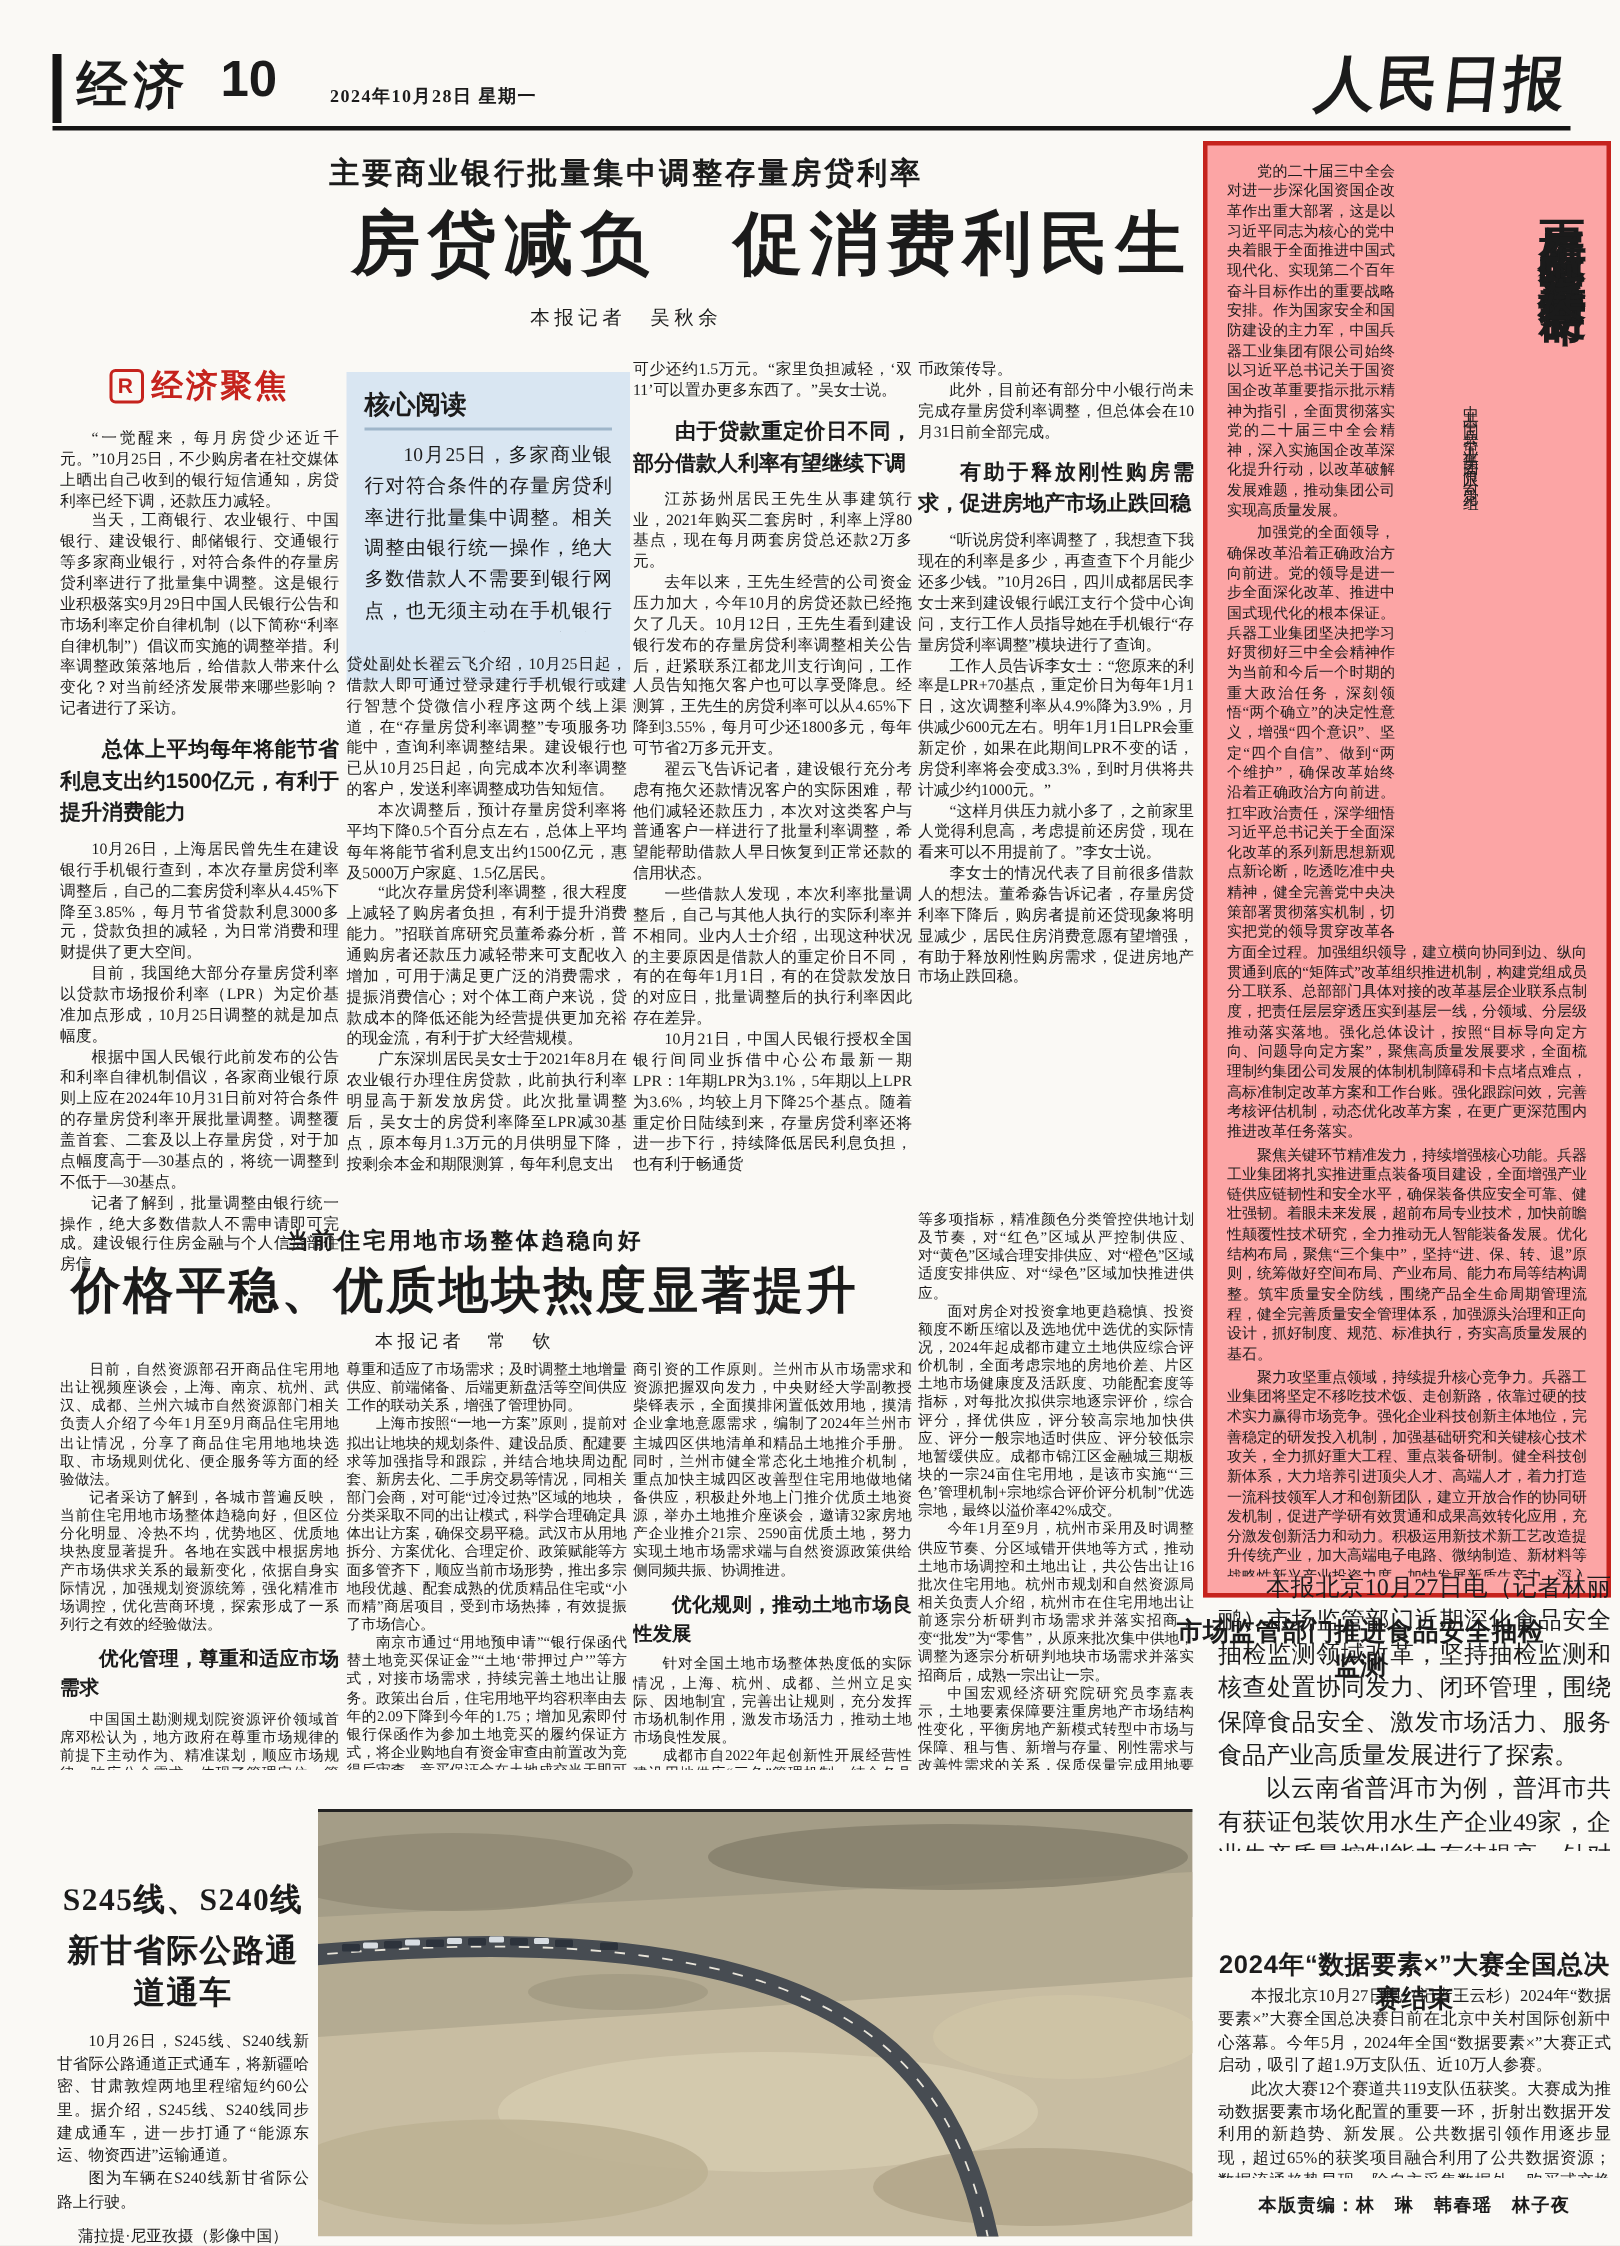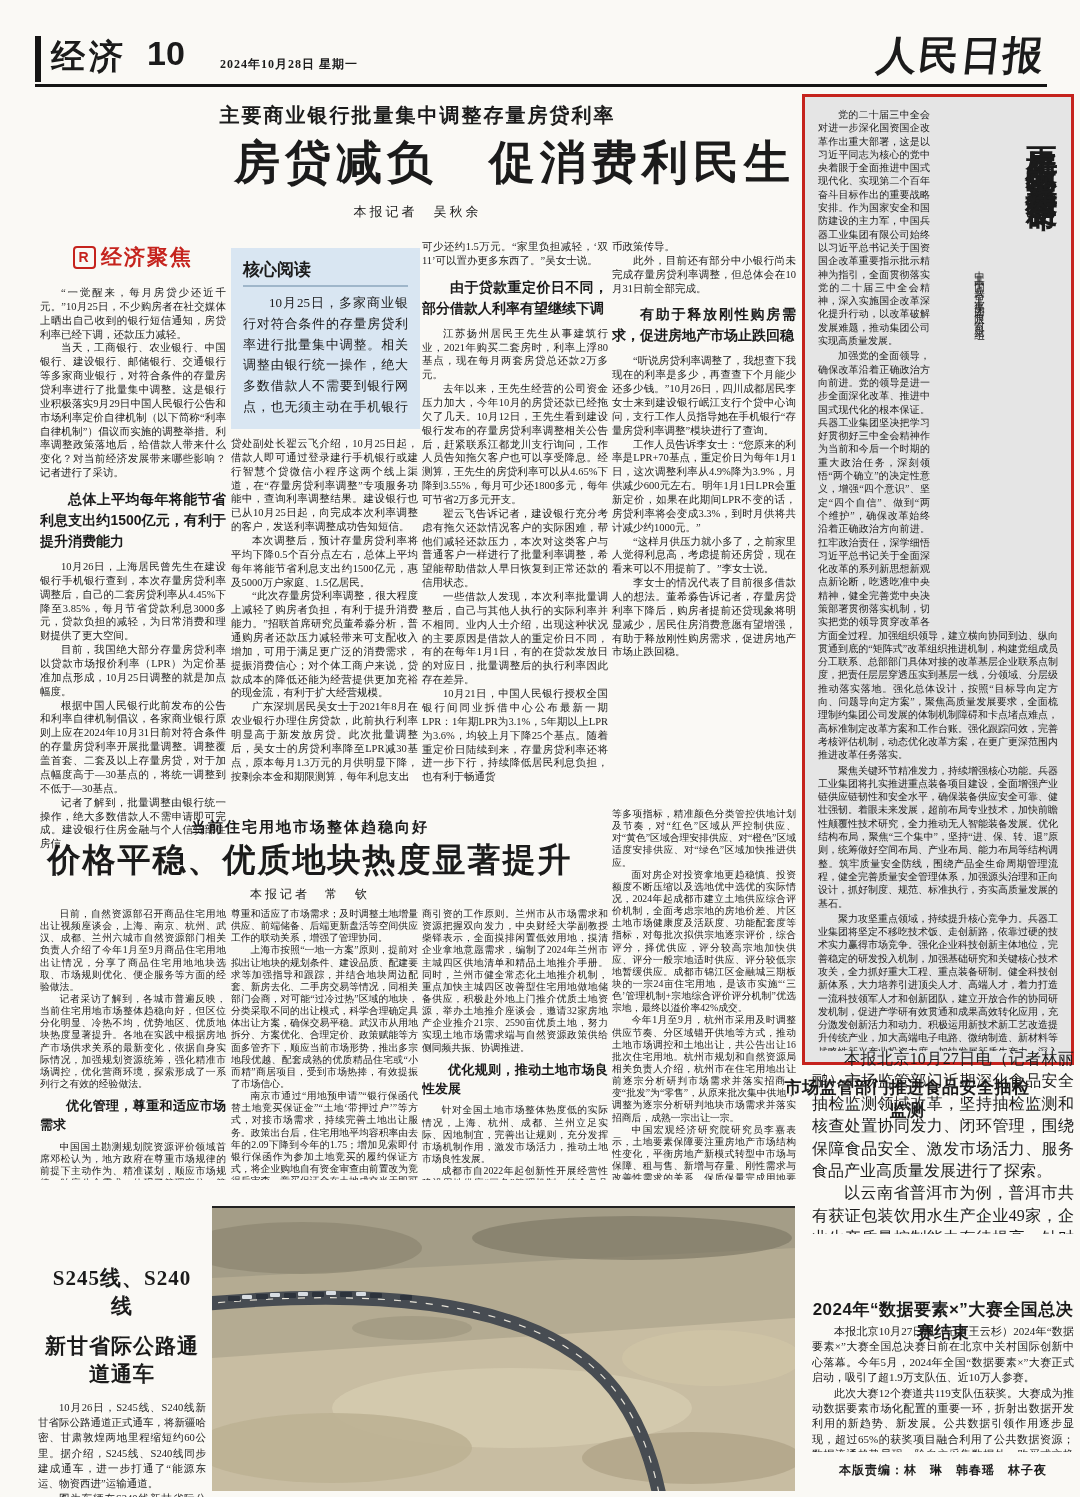--- a/index.html
+++ b/index.html
@@ -31,50 +31,50 @@
   
   .col{font-size:10.5px;line-height:1.32;text-align:justify;overflow:hidden;}
   .col p{margin:0;text-indent:2em;}
   .col p.cont{text-indent:0;}
   .col p.subhead{font-family:"Liberation Sans","DejaVu Sans",sans-serif;
                  font-weight:700;font-size:14px;line-height:1.5;margin:9px 0 8px 0;text-indent:2em;}
   .mid .col, .col.mid{font-size:9.8px;line-height:1.24;}
   .mid p.subhead, .col.mid p.subhead{font-size:13px;line-height:1.45;margin:7px 0 6px 0;}
 
   .c1{left:40px;top:286px;width:186px;height:568px;}
-  .corebox{left:231px;top:248px;width:189px;height:181px;background:#d9e6f2;box-sizing:border-box;padding:10px 12px;}
+  .corebox{left:231px;top:248px;width:189px;height:208px;background:#d9e6f2;box-sizing:border-box;padding:10px 12px;}
   .corebox .cb-title{font-size:17px;font-weight:700;font-family:"Liberation Sans","DejaVu Sans",sans-serif;
                      padding-bottom:4px;border-bottom:2px solid #9fb6ca;margin-bottom:6px;}
   .corebox .cb-body{font-size:13px;line-height:1.6;text-align:justify;text-indent:2em;height:128px;overflow:hidden;}
   .c2{left:231px;top:437px;width:187px;height:417px;}
   .c3{left:422px;top:240px;width:186px;height:614px;}
   .c4{left:612px;top:240px;width:184px;height:562px;}
 
   
   .essay{left:802px;top:94px;width:272px;height:971px;border:3px solid #c5231d;box-sizing:border-box;
-         padding:11px 13px;background:#e5e5e5;}
+         padding:11px 13px;background:#fca5a5;}
   .essay-body{font-size:10px;line-height:1.33;text-align:justify;height:100%;overflow:hidden;}
   .essay-body p{margin:0 0 2px 0;text-indent:2em;}
   .essay-float{float:right;width:118px;height:508px;position:relative;margin:4px 0 8px 10px;}
   .essay-title{position:absolute;right:0;top:10px;writing-mode:vertical-rl;font-family:"Liberation Sans","DejaVu Sans",sans-serif;
                font-weight:900;font-size:32px;line-height:1.05;letter-spacing:4px;}
   .essay-author{position:absolute;right:72px;top:150px;writing-mode:vertical-rl;font-size:10.5px;letter-spacing:4px;color:#222;}
 
   
   .land-kicker{left:40px;top:818px;width:540px;text-align:center;font-size:15px;font-weight:700;letter-spacing:2px;}
   .land-headline{left:40px;top:838px;width:540px;text-align:center;font-size:33px;font-weight:900;letter-spacing:2px;}
   .land-byline{left:40px;top:886px;width:540px;text-align:center;font-size:12px;letter-spacing:3px;}
   .m1{left:40px;top:908px;width:186px;height:272px;}
   .m2{left:231px;top:908px;width:187px;height:272px;}
   .m3{left:422px;top:908px;width:186px;height:272px;}
   .m4{left:612px;top:808px;width:184px;height:372px;}
 
   
   .road-block{left:38px;top:1252px;width:168px;}
-  .road-h1{text-align:center;font-size:21px;font-weight:900;letter-spacing:1px;margin:12px;}
+  .road-h1{text-align:center;font-size:21px;font-weight:900;letter-spacing:1px;margin:0;}
   .road-h2{text-align:center;font-size:21px;font-weight:900;letter-spacing:1px;margin:6px 0 12px 0;}
   .road-body{font-size:10.5px;line-height:1.45;text-align:justify;}
   .road-body p{margin:0;text-indent:2em;}
   .road-credit{margin-top:8px;font-size:10.5px;text-align:center;}
   .photo{left:212px;top:1206px;width:583px;height:285px;border-top:2px solid #222;}
   .photo svg{display:block;}
 
   
   .brief-h{width:262px;text-align:center;font-size:17px;font-weight:900;letter-spacing:0.5px;}
   .food-h{left:776px;top:1076px;text-align:center;}

